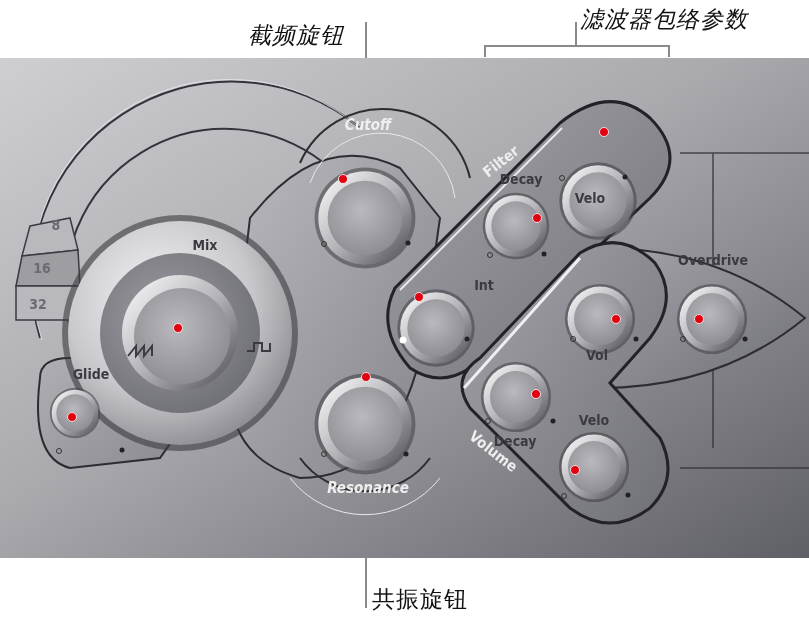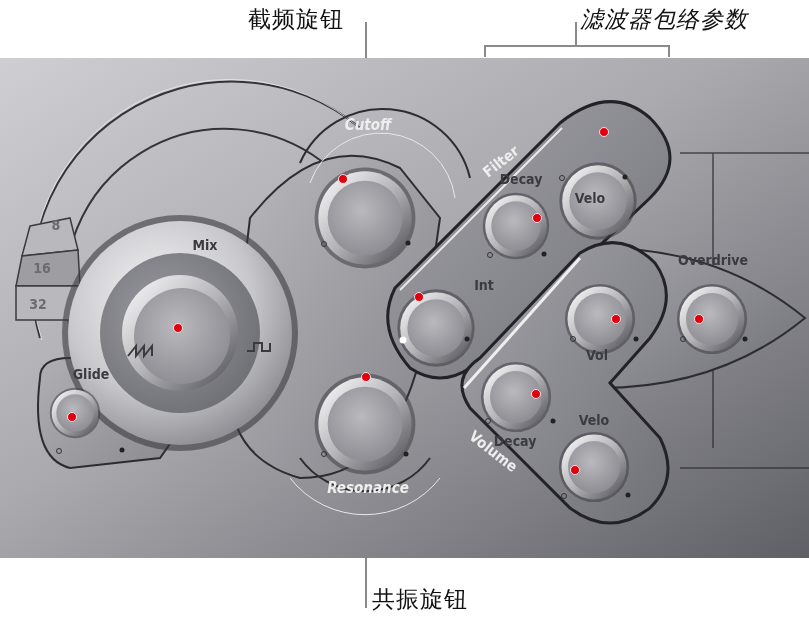--- a/index.html
+++ b/index.html
@@ -4,21 +4,21 @@
 <style>
   html, body { margin:0; padding:0; background:#ffffff; }
   body { width:809px; height:622px; position:relative; overflow:hidden; font-family:"DejaVu Sans", sans-serif; }
   .callout { position:absolute; font-size:23px; color:#111; white-space:nowrap; letter-spacing:1px; }
   .leader { position:absolute; background:#8a8a8a; }
   svg text.lbl { font-family:"DejaVu Sans Condensed","DejaVu Sans", sans-serif; font-weight:bold; }
 </style>
 </head>
 <body>
 
-<div class="callout" style="left:248px; top:4px;">截频旋钮</div>
+<div class="callout" style="left:248px; top:20px;font-style:italic;">截频旋钮</div>
 <div class="leader" style="left:365px; top:22px; width:2px; height:118px;"></div>
 
 <div class="callout" style="left:580px; top:4px;font-style:italic;">滤波器包络参数</div>
 <div class="leader" style="left:575px; top:22px; width:2px; height:24px;"></div>
 <div class="leader" style="left:484px; top:45px; width:186px; height:2px;"></div>
 <div class="leader" style="left:484px; top:45px; width:2px; height:12px;"></div>
 <div class="leader" style="left:668px; top:45px; width:2px; height:12px;"></div>
 
 <div class="callout" style="left:372px; top:584px;">共振旋钮</div>
 <div class="leader" style="left:365px; top:498px; width:2px; height:110px;"></div>

